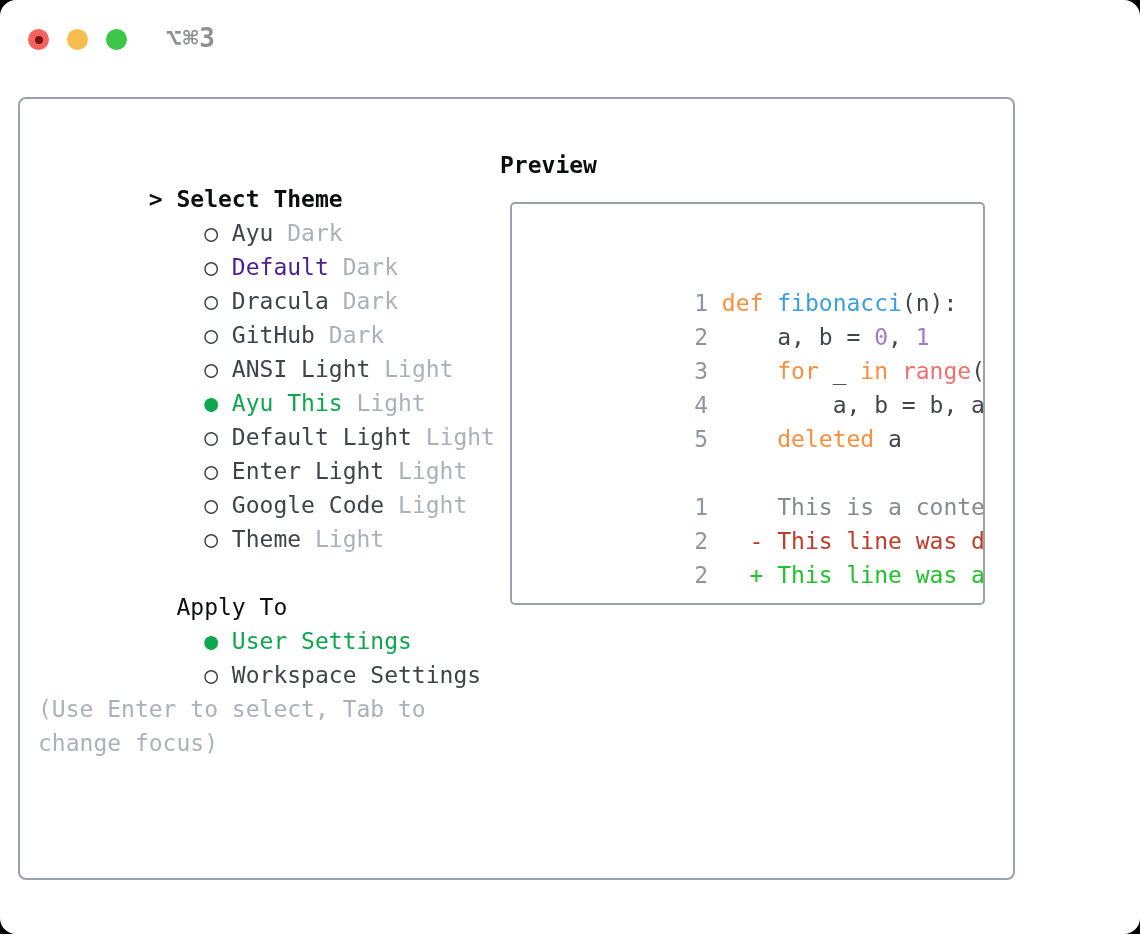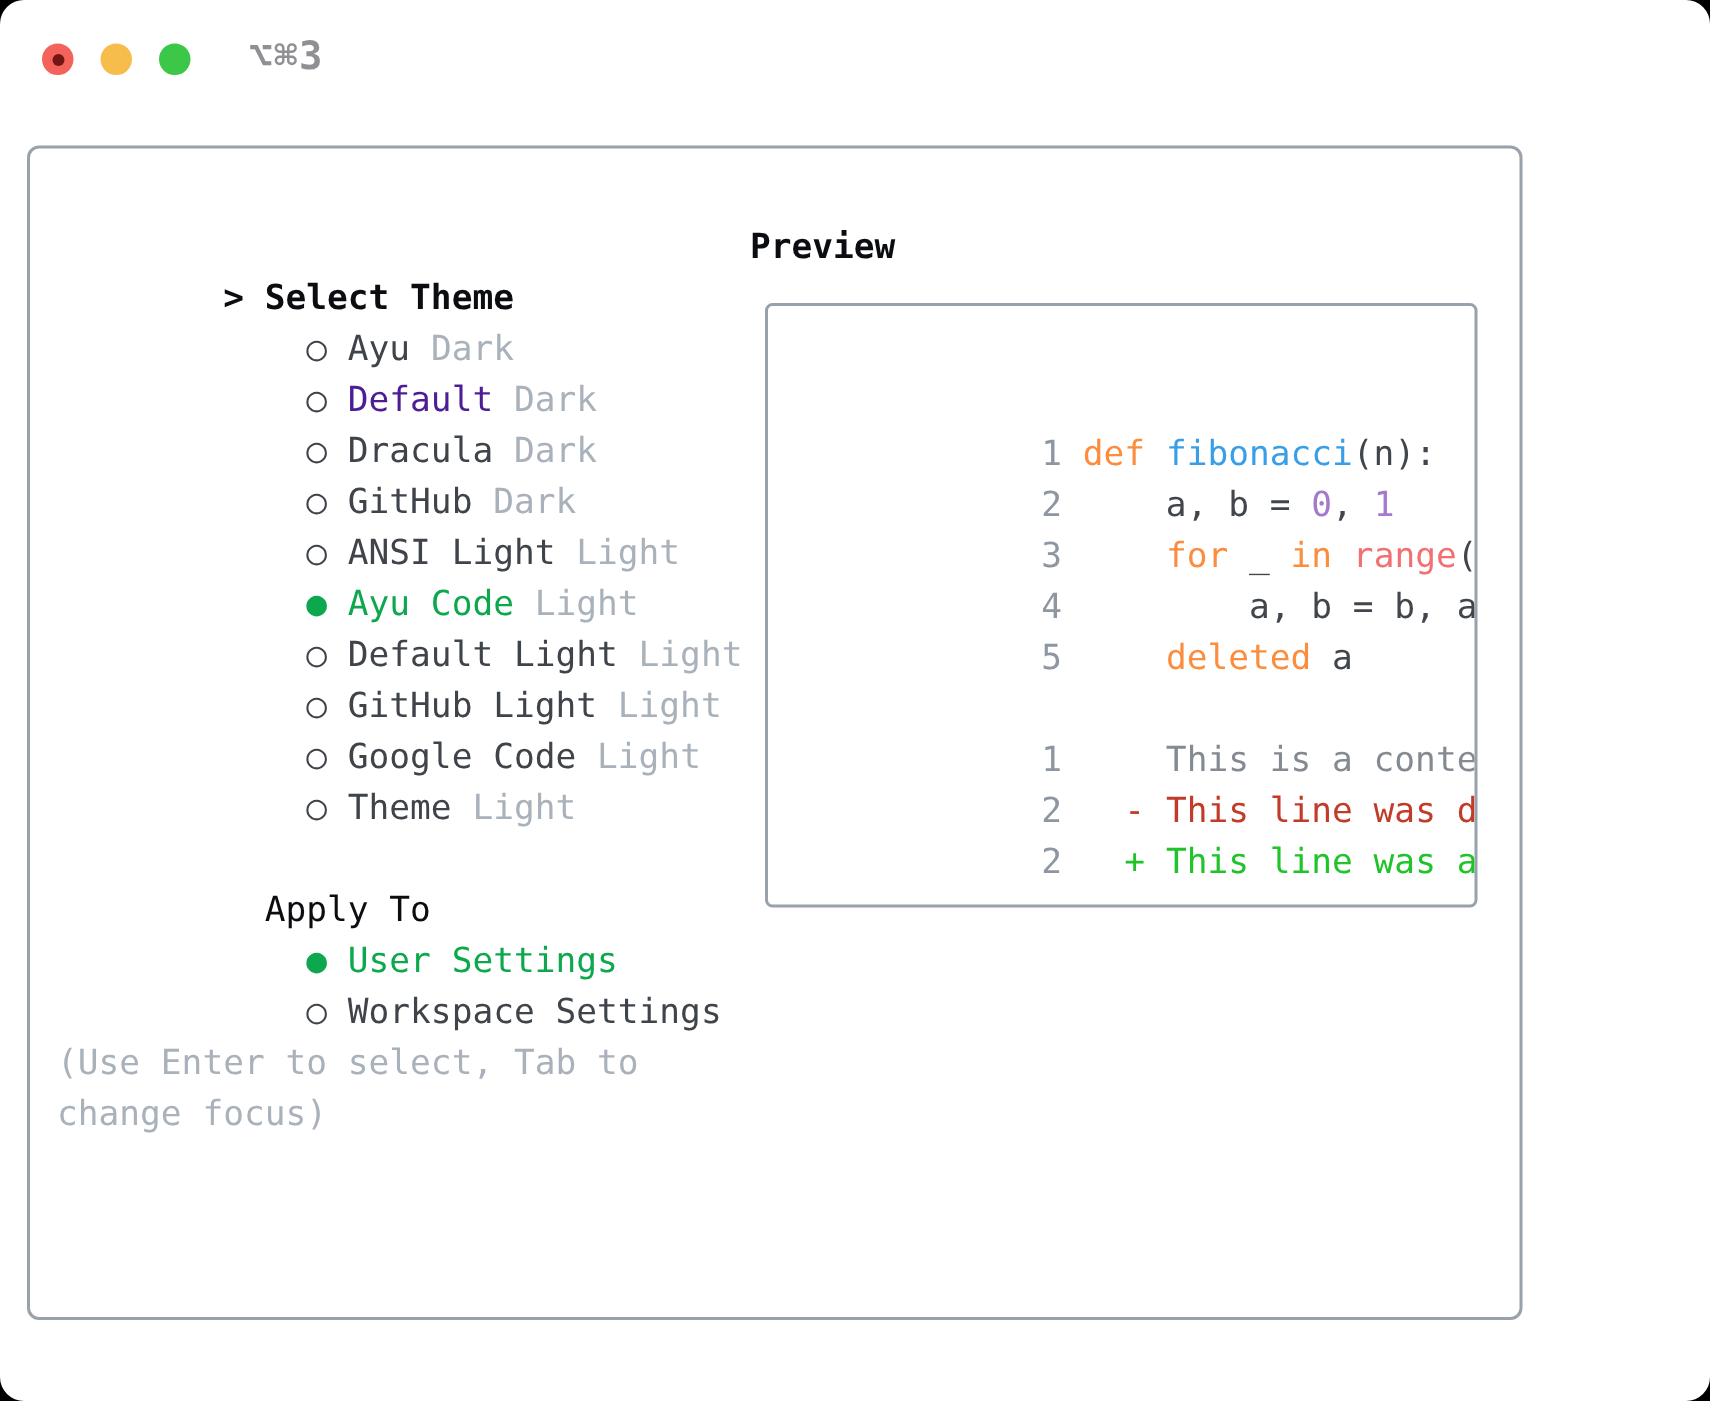--- a/index.html
+++ b/index.html
@@ -82,29 +82,29 @@
 
           <div class="row">
             <span class="marker" style="color: rgb(63, 68, 75);">○</span><span style="color: rgb(63, 68, 75);">GitHub</span><span class="tag" style="color: rgb(169, 177, 187);">Dark</span>
           </div>
 
           <div class="row">
             <span class="marker" style="color: rgb(63, 68, 75);">○</span><span style="color: rgb(63, 68, 75);">ANSI Light</span><span class="tag" style="color: rgb(169, 177, 187);">Light</span>
           </div>
 
           <div class="row">
-            <span class="marker" style="color: rgb(13, 168, 77);">●</span><span style="color: rgb(13, 168, 77);">Ayu Code</span><span class="tag" style="color: rgb(169, 177, 187);">Light</span>
+            <span class="marker" style="color: rgb(13, 168, 77);">●</span><span style="color: rgb(13, 168, 77);">Ayu This</span><span class="tag" style="color: rgb(169, 177, 187);">Light</span>
           </div>
 
           <div class="row">
             <span class="marker" style="color: rgb(63, 68, 75);">○</span><span style="color: rgb(63, 68, 75);">Default Light</span><span class="tag" style="color: rgb(169, 177, 187);">Light</span>
           </div>
 
           <div class="row">
-            <span class="marker" style="color: rgb(63, 68, 75);">○</span><span style="color: rgb(63, 68, 75);">GitHub Light</span><span class="tag" style="color: rgb(169, 177, 187);">Light</span>
+            <span class="marker" style="color: rgb(63, 68, 75);">○</span><span style="color: rgb(63, 68, 75);">Enter Light</span><span class="tag" style="color: rgb(169, 177, 187);">Light</span>
           </div>
 
           <div class="row">
             <span class="marker" style="color: rgb(63, 68, 75);">○</span><span style="color: rgb(63, 68, 75);">Google Code</span><span class="tag" style="color: rgb(169, 177, 187);">Light</span>
           </div>
 
           <div class="row">
             <span class="marker" style="color: rgb(63, 68, 75);">○</span><span style="color: rgb(63, 68, 75);">Theme</span><span class="tag" style="color: rgb(169, 177, 187);">Light</span>
           </div>
         </div>

